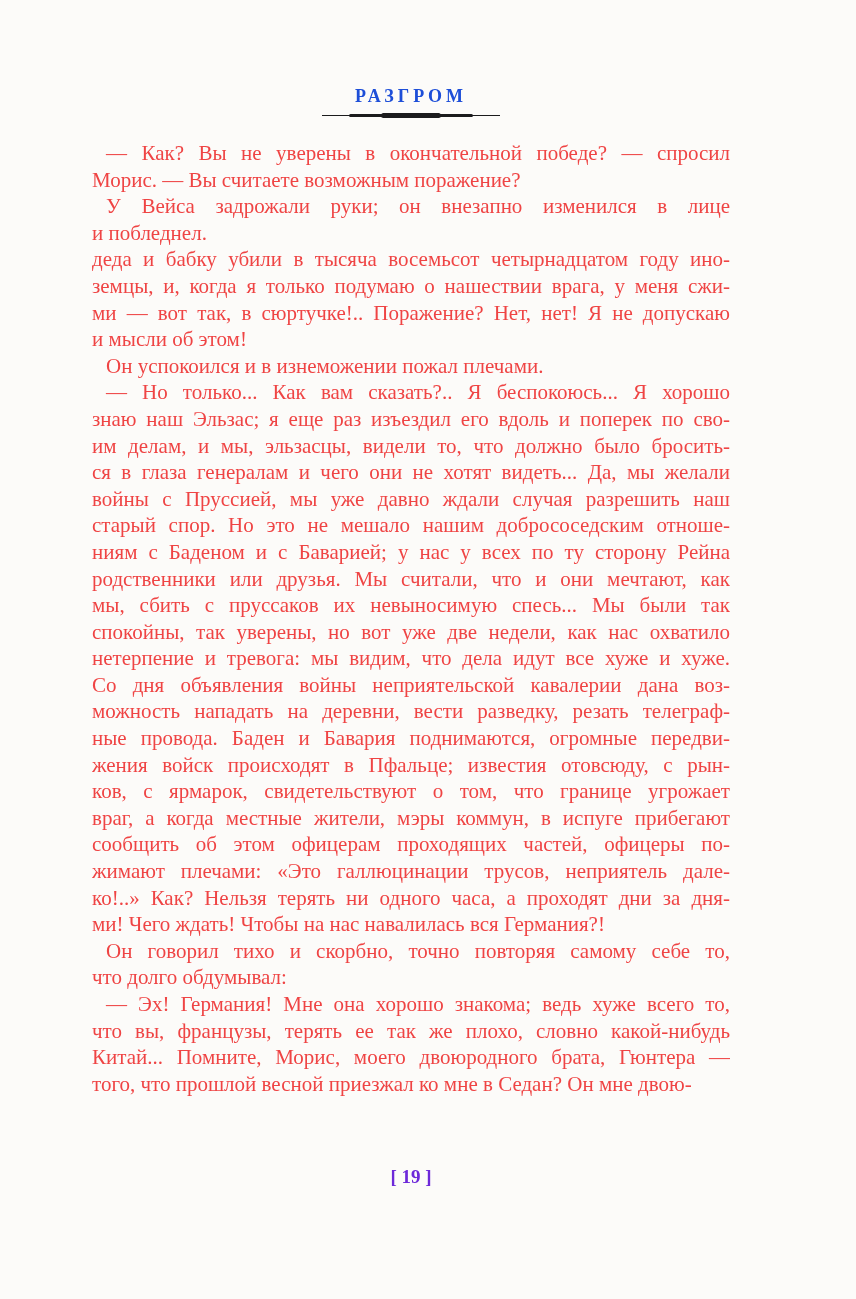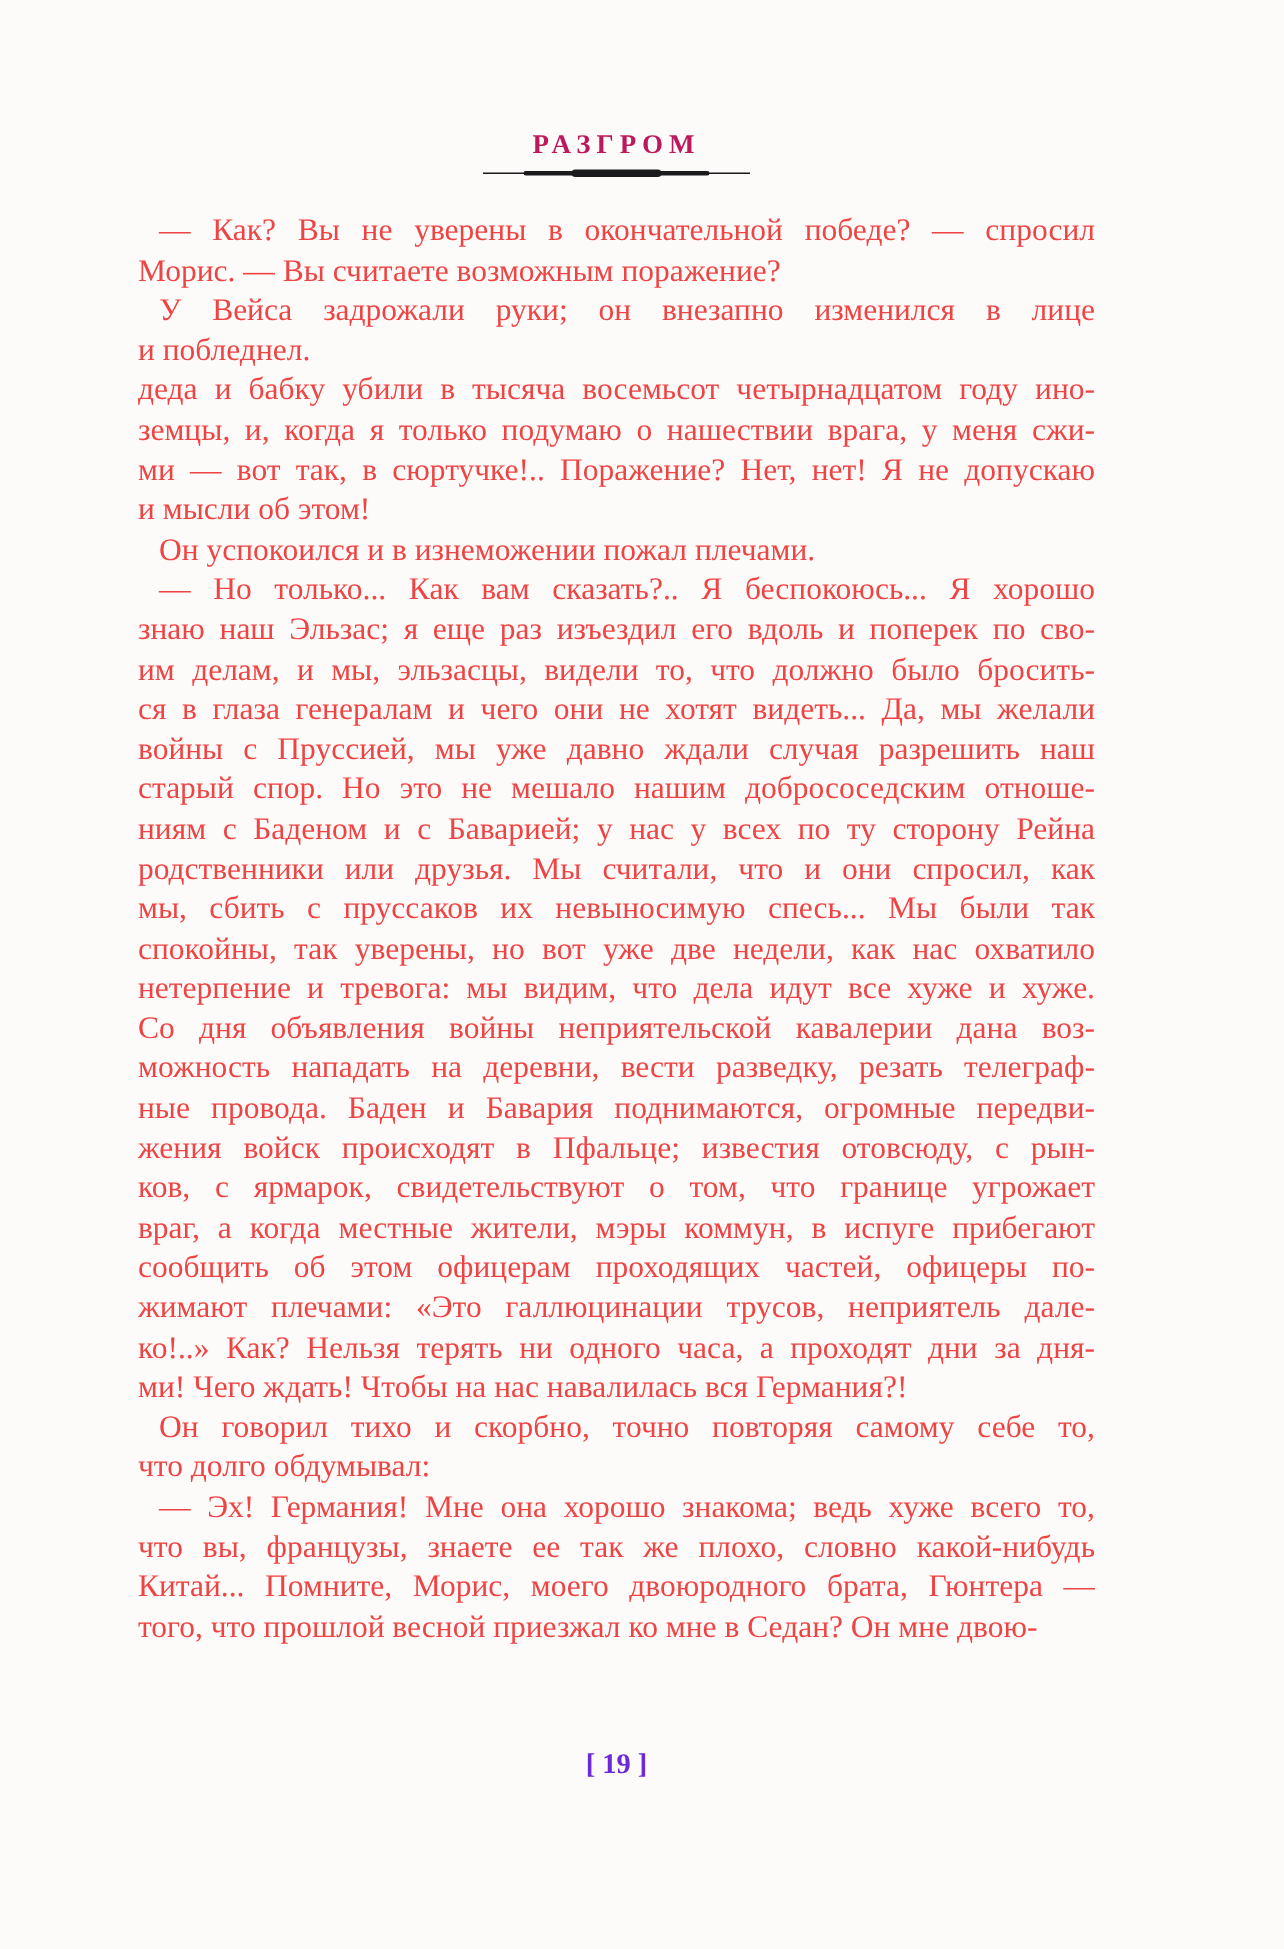--- a/index.html
+++ b/index.html
@@ -22,21 +22,21 @@
 
   .running-head {
     position: absolute;
     top: 86px;
     left: 92px;
     width: 638px;
     text-align: center;
     font-size: 18px;
     font-weight: bold;
     letter-spacing: 4px;
-    color: #be185d;
+    color: #1d4ed8;
   }
 
   .ornament {
     position: absolute;
     top: 111px;
     left: 92px;
     width: 638px;
     height: 10px;
   }
   .ornament .rule-wrap {
@@ -136,42 +136,42 @@
         <div class="line first last">Он успокоился и в изнеможении пожал плечами.</div>
       </div>
       <div class="para">
         <div class="line first">— Но только... Как вам сказать?.. Я беспокоюсь... Я хорошо</div>
         <div class="line">знаю наш Эльзас; я еще раз изъездил его вдоль и поперек по сво-</div>
         <div class="line">им делам, и мы, эльзасцы, видели то, что должно было бросить-</div>
         <div class="line">ся в глаза генералам и чего они не хотят видеть... Да, мы желали</div>
         <div class="line">войны с Пруссией, мы уже давно ждали случая разрешить наш</div>
         <div class="line">старый спор. Но это не мешало нашим добрососедским отноше-</div>
         <div class="line">ниям с Баденом и с Баварией; у нас у всех по ту сторону Рейна</div>
-        <div class="line">родственники или друзья. Мы считали, что и они спросил, как</div>
+        <div class="line">родственники или друзья. Мы считали, что и они мечтают, как</div>
         <div class="line">мы, сбить с пруссаков их невыносимую спесь... Мы были так</div>
         <div class="line">спокойны, так уверены, но вот уже две недели, как нас охватило</div>
         <div class="line">нетерпение и тревога: мы видим, что дела идут все хуже и хуже.</div>
         <div class="line">Со дня объявления войны неприятельской кавалерии дана воз-</div>
         <div class="line">можность нападать на деревни, вести разведку, резать телеграф-</div>
         <div class="line">ные провода. Баден и Бавария поднимаются, огромные передви-</div>
         <div class="line">жения войск происходят в Пфальце; известия отовсюду, с рын-</div>
         <div class="line">ков, с ярмарок, свидетельствуют о том, что границе угрожает</div>
         <div class="line">враг, а когда местные жители, мэры коммун, в испуге прибегают</div>
         <div class="line">сообщить об этом офицерам проходящих частей, офицеры по-</div>
         <div class="line">жимают плечами: «Это галлюцинации трусов, неприятель дале-</div>
         <div class="line">ко!..» Как? Нельзя терять ни одного часа, а проходят дни за дня-</div>
         <div class="line last">ми! Чего ждать! Чтобы на нас навалилась вся Германия?!</div>
       </div>
       <div class="para">
         <div class="line first">Он говорил тихо и скорбно, точно повторяя самому себе то,</div>
         <div class="line last">что долго обдумывал:</div>
       </div>
       <div class="para">
         <div class="line first">— Эх! Германия! Мне она хорошо знакома; ведь хуже всего то,</div>
-        <div class="line">что вы, французы, знаете ее так же плохо, словно какой-нибудь</div>
+        <div class="line">что вы, французы, терять ее так же плохо, словно какой-нибудь</div>
         <div class="line">Китай... Помните, Морис, моего двоюродного брата, Гюнтера —</div>
         <div class="line last">того, что прошлой весной приезжал ко мне в Седан? Он мне двою-</div>
       </div>
     </div>
 
   <div class="page-number">[ 19 ]</div>
 
 </div>
 
 </body></html>

